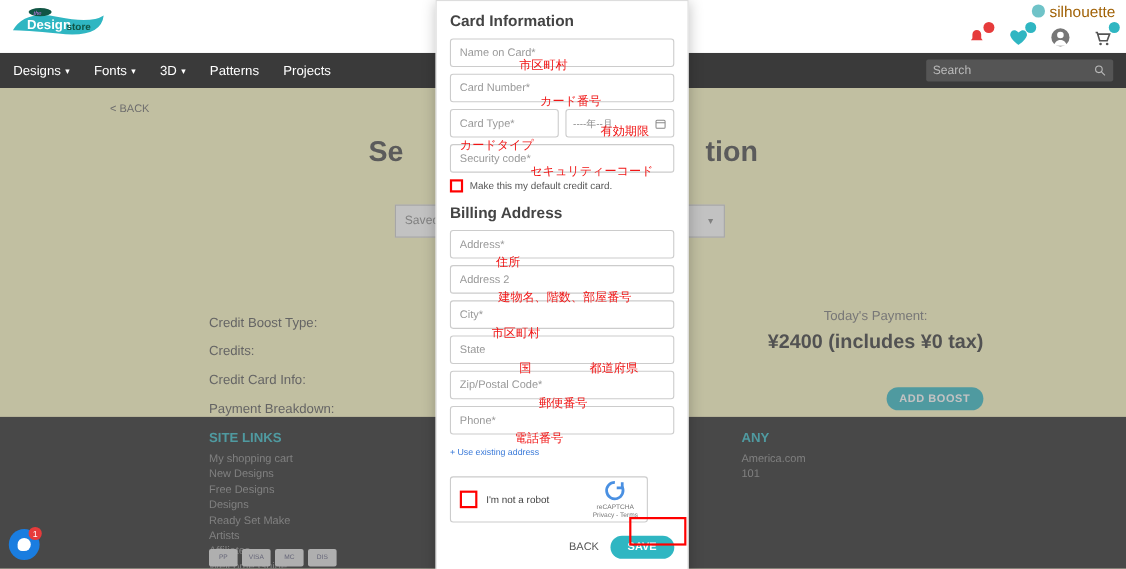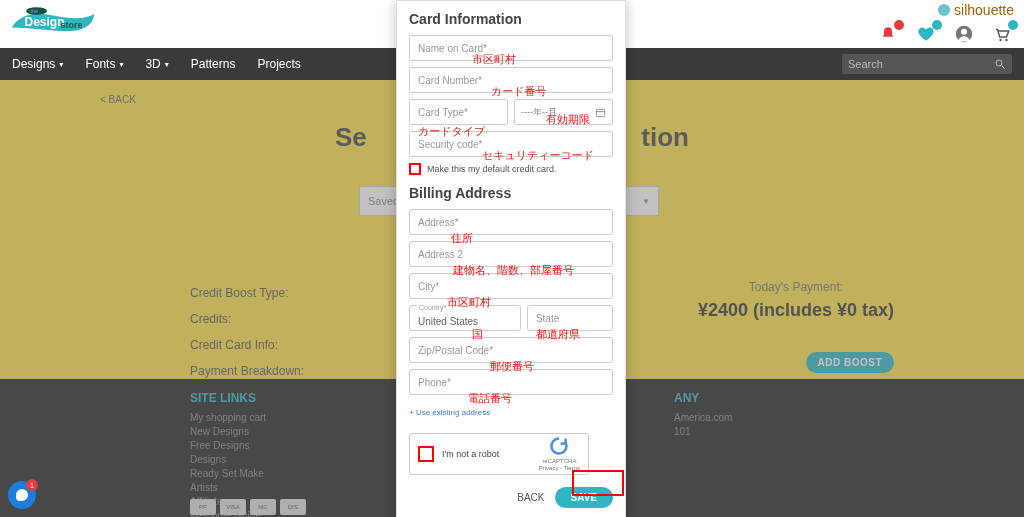--- a/index.html
+++ b/index.html
@@ -19,21 +19,21 @@
   
   .nav { height:32px; background:#3a3a3a; color:#fff; display:flex; align-items:center; padding:0 12px; font-size:12px; gap:22px;}
   .nav .nav-item{display:flex;align-items:center;gap:4px;cursor:pointer;}
   .nav .caret{font-size:8px;}
   .nav .search{ margin-left:auto; width:170px; height:20px; background:#555;border-radius:2px;display:flex;align-items:center;padding:0 6px;}
   .nav .search input{ flex:1; background:transparent;border:none;color:#ccc;font-size:11px;outline:none;}
   .nav .search input::placeholder{color:#bbb;}
   .mag{width:12px;height:12px;}
 
   
-  .page { position:relative; height:437px; background:#fde047; }
+  .page { position:relative; height:437px; background:#fef9c3; }
   .back-link{ position:absolute; left:100px; top:14px; font-size:10px; color:#666;}
   .page-title{ position:absolute; left:50%; transform:translateX(-50%); top:42px; font-size:26px; font-weight:700; color:#444;}
   .saved-field{ position:absolute; left:359px; top:106px; width:300px; height:30px; border:1px solid #ccc; background:#fff; padding:6px 8px; font-size:11px; color:#888; display:flex; align-items:center; justify-content:space-between;}
   .saved-field .tri{font-size:8px;color:#888;}
 
   .info-rows{ position:absolute; left:190px; top:200px; font-size:12px; color:#555; line-height:26px;}
   .pay-box{ position:absolute; right:130px; top:200px; text-align:center; color:#333;}
   .pay-box .today{font-size:12px; color:#777; margin-bottom:6px;}
   .pay-box .amount{font-size:18px; font-weight:700;}
   .add-boost{ position:absolute; right:130px; top:272px; background:#2fb6c2; color:#fff; font-size:10px; font-weight:600; padding:5px 12px; border-radius:11px; letter-spacing:.5px;}
@@ -235,24 +235,20 @@
   <div class="check-row">
     <span class="cb"></span>
     <span>Make this my default credit card.</span>
   </div>
 
   <h3>Billing Address</h3>
   <div class="f-row"><input class="f-input" placeholder="Address*" style=""></div>
   <div class="f-row"><input class="f-input" placeholder="Address 2" style=""></div>
   <div class="f-row"><input class="f-input" placeholder="City*" style=""></div>
   <div class="f-row f-half">
-    <div class="seg" style="flex:1.3">
-      <span class="mini-label">Country*</span>
-      <input class="f-input" style="padding-top: 6px;" value="United States">
-    </div>
     <div class="seg"><input class="f-input" placeholder="State" style=""></div>
   </div>
   <div class="f-row"><input class="f-input" placeholder="Zip/Postal Code*" style=""></div>
   <div class="f-row"><input class="f-input" placeholder="Phone*" style=""></div>
   <a class="use-existing">+ Use existing address</a>
 
   <div class="captcha">
     <span class="cb"></span>
     <span>I'm not a robot</span>
     <div class="r-logo">

